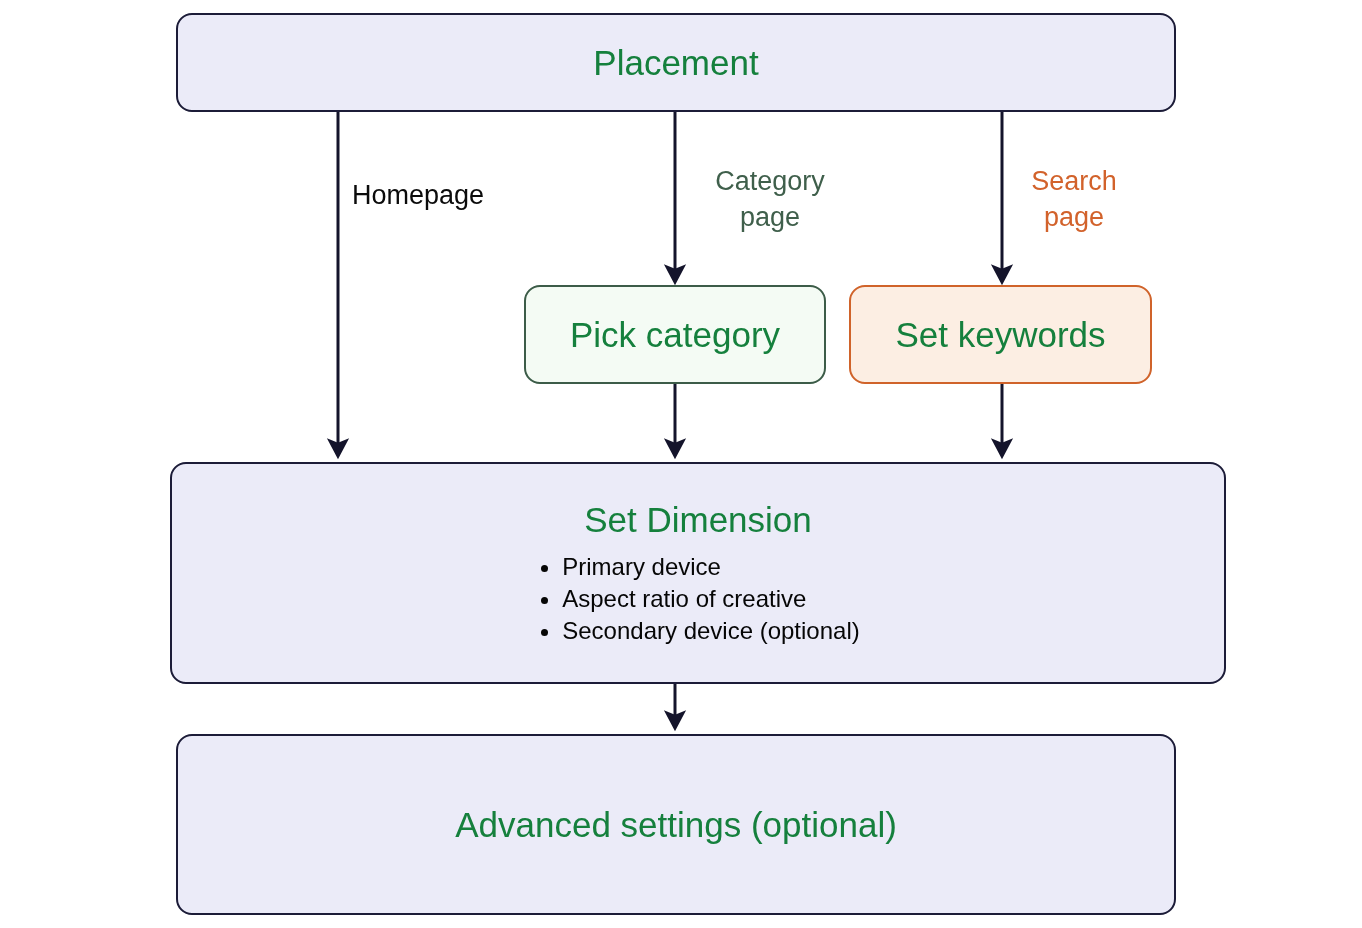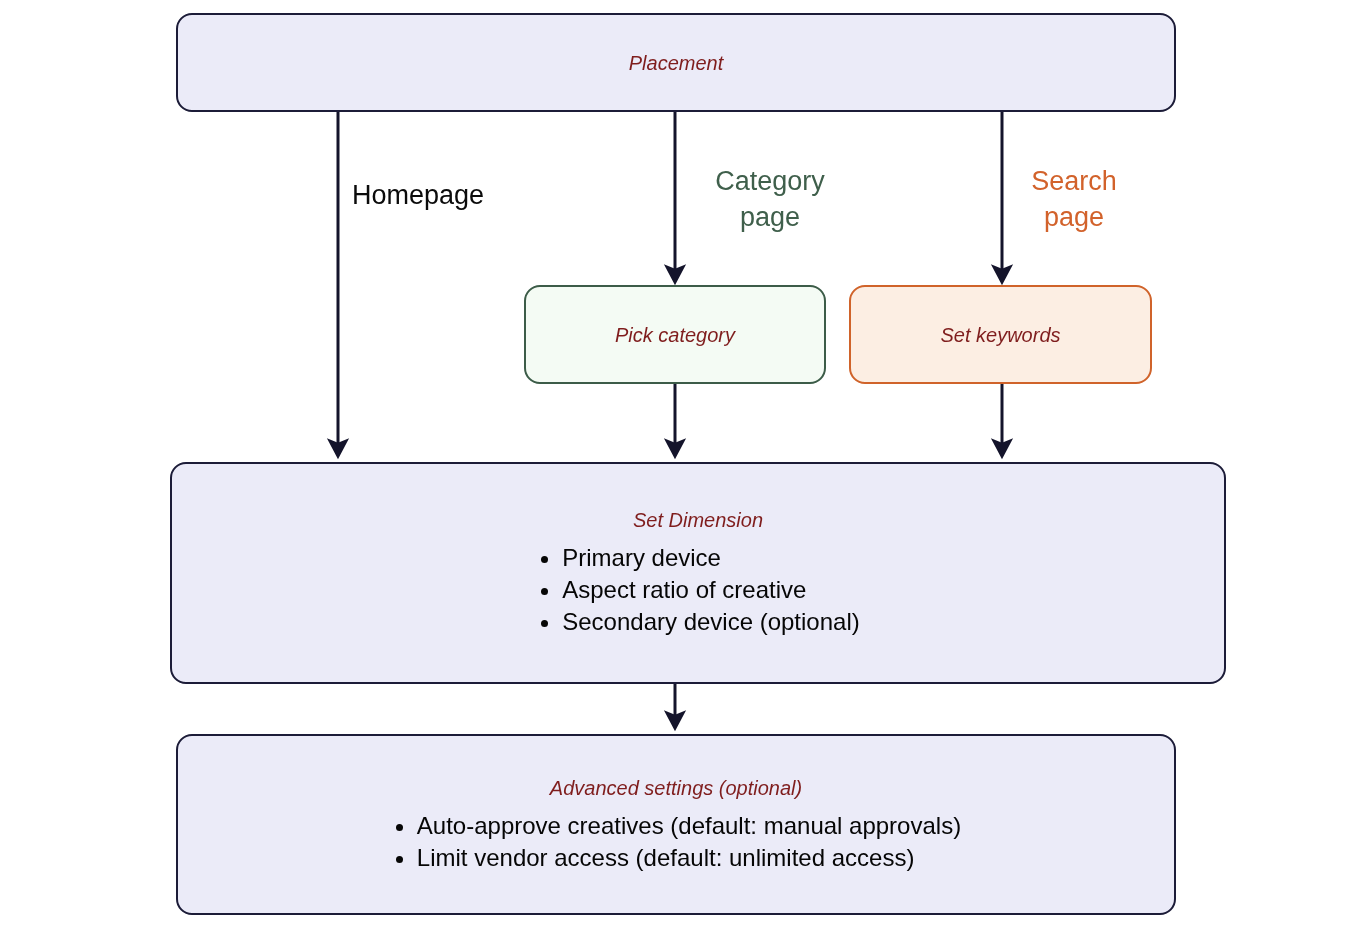--- a/index.html
+++ b/index.html
@@ -36,26 +36,25 @@
   }
   .node-green {
     background: #f4fbf4;
     border: 2.5px solid #3c5c48;
   }
   .node-orange {
     background: #fceee3;
     border: 2.5px solid #d0632a;
   }
   .node-title {
-    font-size: 20px;
-    color: #7f1d1d;
+    font-size: 35px;
+    color: #15803d;
     line-height: 1.2;
     text-align: center;
     white-space: nowrap;
-    font-style: italic;
   }
   .node-list {
     margin: 10px 0 0 0;
     padding: 0 0 0 26px;
     list-style: disc outside;
     color: #060606;
   }
   .node-list li {
     font-size: 24px;
     line-height: 1.33;
@@ -112,24 +111,20 @@
   <div class="node-title">Set Dimension</div>
   <ul class="node-list">
     <li>Primary device</li>
     <li>Aspect ratio of creative</li>
     <li>Secondary device (optional)</li>
   </ul>
 </div>
 
 <div class="node node-purple" style="left:176px; top:734px; width:1000px; height:181px;">
   <div class="node-title">Advanced settings (optional)</div>
-  <ul class="node-list">
-    <li>Auto-approve creatives (default: manual approvals)</li>
-    <li>Limit vendor access (default: unlimited access)</li>
-  </ul>
 </div>
 
 <div class="edge-label label-plain" style="left:352px; top:178px; width:220px; text-align:left;">Homepage</div>
 
 <div class="edge-label label-green" style="left:690px; top:164px; width:160px; text-align:center;">Category
 page</div>
 
 <div class="edge-label label-orange" style="left:1016px; top:164px; width:116px; text-align:center;">Search
 page</div>
 

